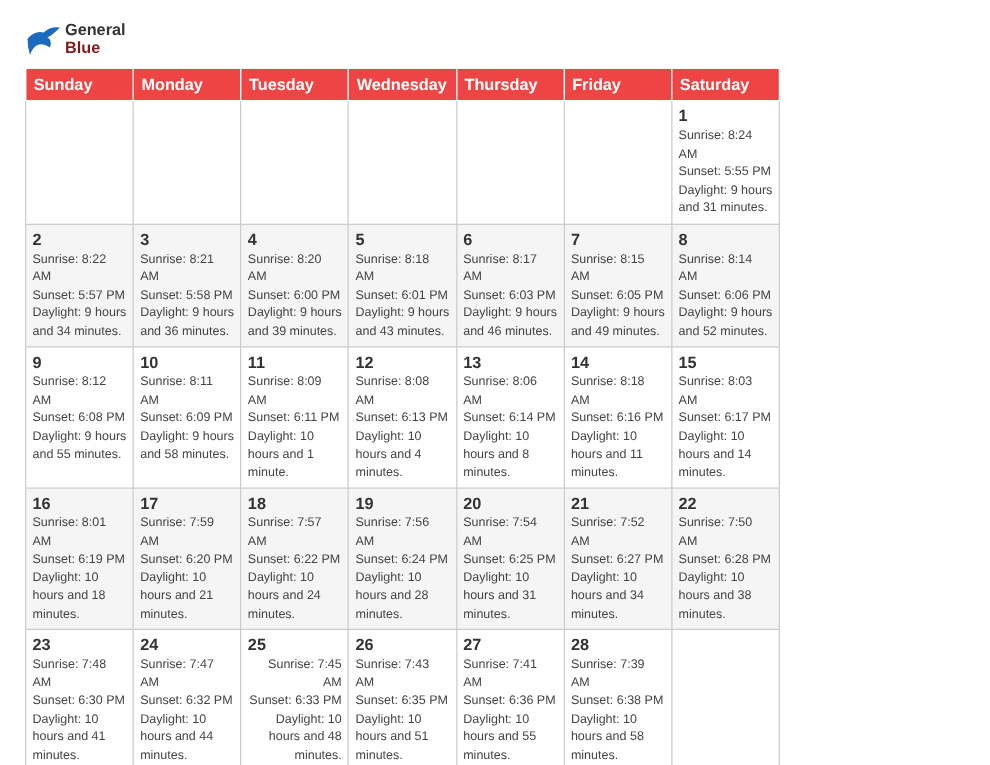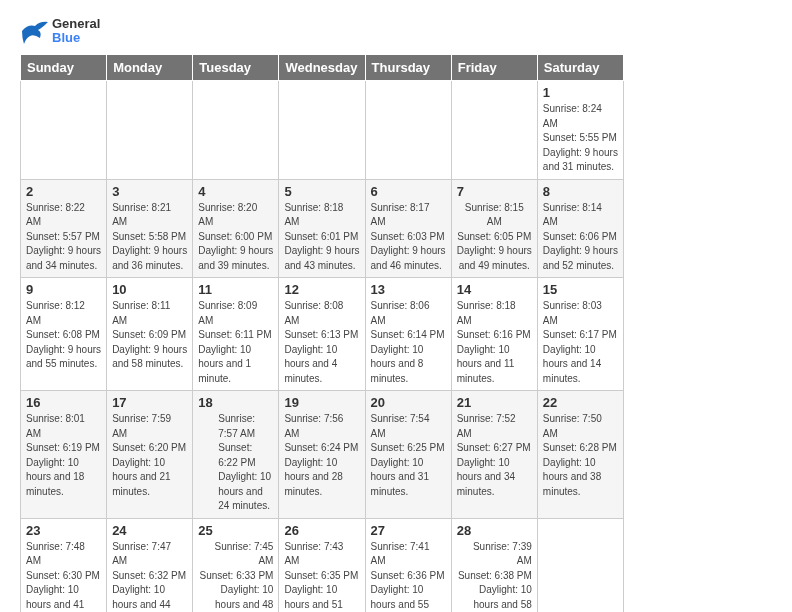--- a/index.html
+++ b/index.html
@@ -11,34 +11,34 @@
     .month-title { font-size: 36px; color: #333; font-weight: normal; }
     .subtitle { font-size: 14px; color: #555; margin-top: 2px; }
     .calendar { width: 100%; border-collapse: collapse; margin-top: 8px; }
     .calendar th { background: #2176c7; color: #fff; text-align: left; padding: 5px 6px; font-size: 13px; font-weight: bold; border: 1px solid #fff; }
     .calendar td { vertical-align: top; padding: 4px 5px; border: 1px solid #ccc; font-size: 10.5px; color: #333; width: calc(100%/7); min-height: 80px; }
     .day-num { font-size: 13px; font-weight: bold; margin-bottom: 2px; }
     .day-info { font-size: 10px; color: #444; line-height: 1.45; }
     .empty { background: #f9f9f9; }
     tr:nth-child(odd) td { background: #ffffff; }
     tr:nth-child(even) td { background: #f5f5f5; }
-    .calendar thead tr th { background: #737373; }
+    .calendar thead tr th { background: #ef4444; }
   </style>
 </head>
 <body>
 
 <div class="page">
   <div class="header-top">
     <div class="logo">
     <svg width="30" height="30" viewBox="0 0 30 30">
       <path d="M2,15 Q8,8 15,10 Q20,5 28,6 Q22,12 18,14 Q22,16 20,22 Q14,18 10,20 Q6,22 4,28 Q2,22 2,15Z" fill="#1a6abf"></path>
     </svg>
     <div style="margin-left:2px;">
       <div style="font-size:13px;font-weight:bold;color:#333;line-height:1.1;">General</div>
-      <div style="font-size:13px;font-weight:bold;color:#3b82f6;line-height:1.1;">Blue</div>
+      <div style="font-size:13px;font-weight:bold;color:#7f1d1d;line-height:1.1;">Blue</div>
     </div>
   </div>
     <div class="title-area">
       <div class="month-title"></div>
       <div class="subtitle"></div>
     </div>
   </div>
 
   <table class="calendar">
     <thead>
@@ -93,21 +93,21 @@
 Daylight: 9 hours and 43 minutes.</div>
           </td>
           <td>
             <div class="day-num">6</div>
             <div class="day-info" style="white-space: pre-line;">Sunrise: 8:17 AM
 Sunset: 6:03 PM
 Daylight: 9 hours and 46 minutes.</div>
           </td>
           <td>
             <div class="day-num">7</div>
-            <div class="day-info" style="white-space: pre-line; text-align: center;">Sunrise: 8:15 AM
+            <div class="day-info" style="white-space: pre-line;">Sunrise: 8:15 AM
 Sunset: 6:05 PM
 Daylight: 9 hours and 49 minutes.</div>
           </td>
           <td>
             <div class="day-num">8</div>
             <div class="day-info" style="white-space: pre-line;">Sunrise: 8:14 AM
 Sunset: 6:06 PM
 Daylight: 9 hours and 52 minutes.</div>
           </td>
         </tr>
@@ -163,21 +163,21 @@
 Daylight: 10 hours and 18 minutes.</div>
           </td>
           <td>
             <div class="day-num">17</div>
             <div class="day-info" style="white-space: pre-line;">Sunrise: 7:59 AM
 Sunset: 6:20 PM
 Daylight: 10 hours and 21 minutes.</div>
           </td>
           <td>
             <div class="day-num">18</div>
-            <div class="day-info" style="white-space: pre-line; margin-left: 20px;">Sunrise: 7:57 AM
+            <div class="day-info" style="white-space: pre-line;">Sunrise: 7:57 AM
 Sunset: 6:22 PM
 Daylight: 10 hours and 24 minutes.</div>
           </td>
           <td>
             <div class="day-num">19</div>
             <div class="day-info" style="white-space: pre-line;">Sunrise: 7:56 AM
 Sunset: 6:24 PM
 Daylight: 10 hours and 28 minutes.</div>
           </td>
           <td>
@@ -225,21 +225,21 @@
 Daylight: 10 hours and 51 minutes.</div>
           </td>
           <td>
             <div class="day-num">27</div>
             <div class="day-info" style="white-space: pre-line;">Sunrise: 7:41 AM
 Sunset: 6:36 PM
 Daylight: 10 hours and 55 minutes.</div>
           </td>
           <td>
             <div class="day-num">28</div>
-            <div class="day-info" style="white-space: pre-line; text-align: right;">Sunrise: 7:39 AM
+            <div class="day-info" style="white-space: pre-line;">Sunrise: 7:39 AM
 Sunset: 6:38 PM
 Daylight: 10 hours and 58 minutes.</div>
           </td>
           <td class="empty"></td>
         </tr>
       </tbody>
   </table>
 </div>
 
 </body></html>

